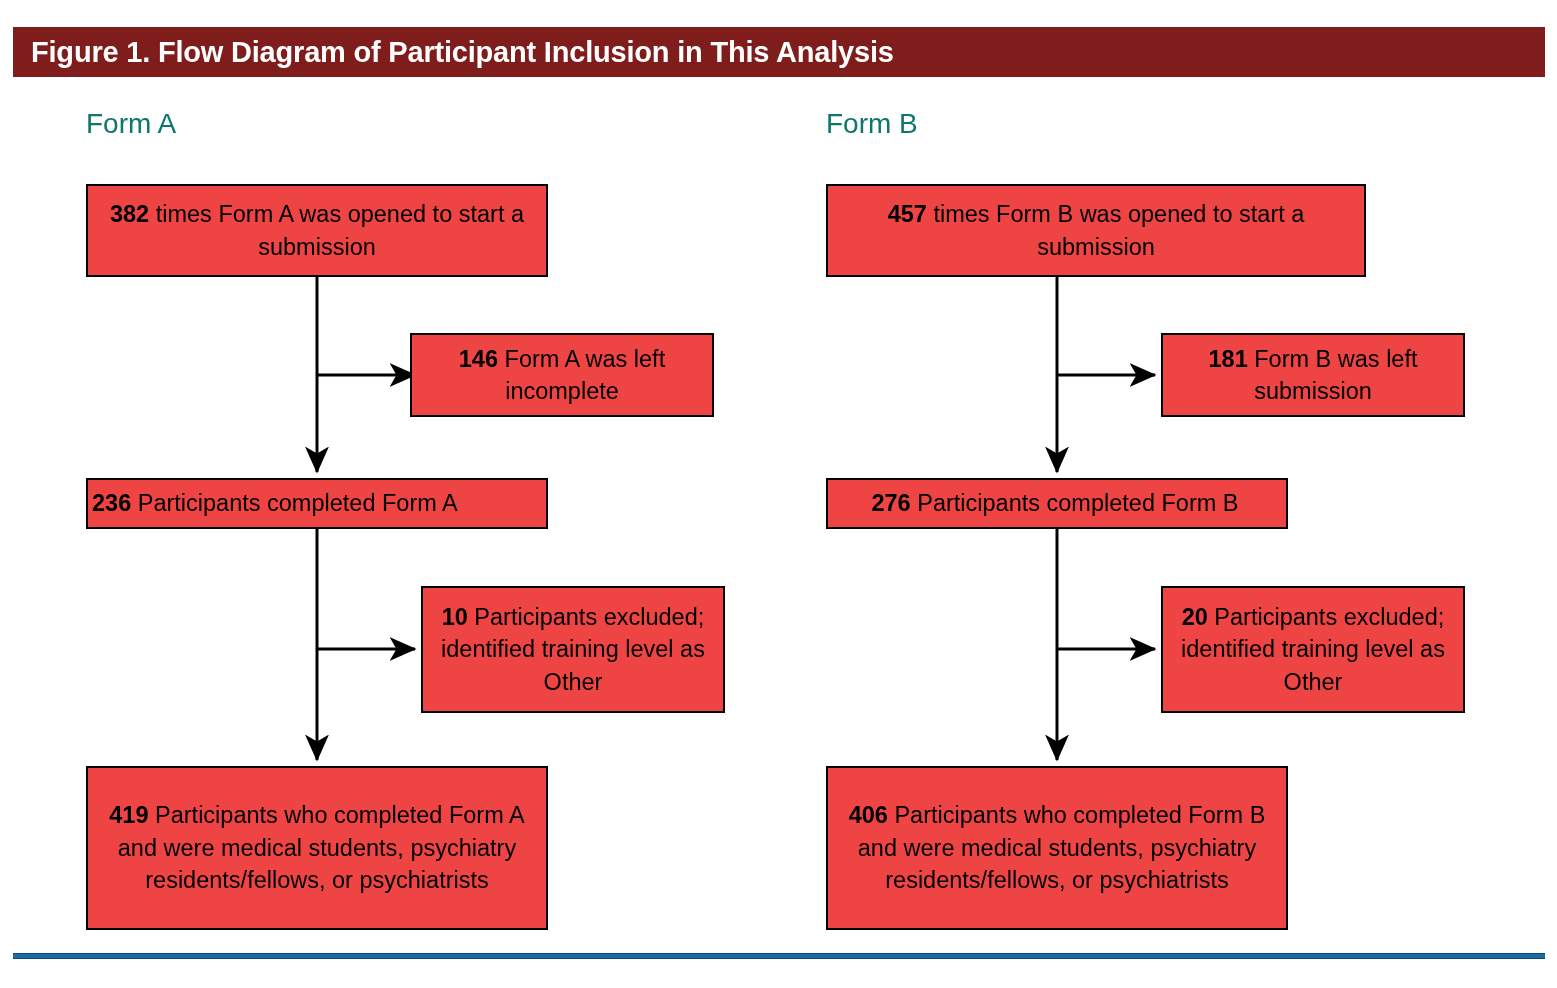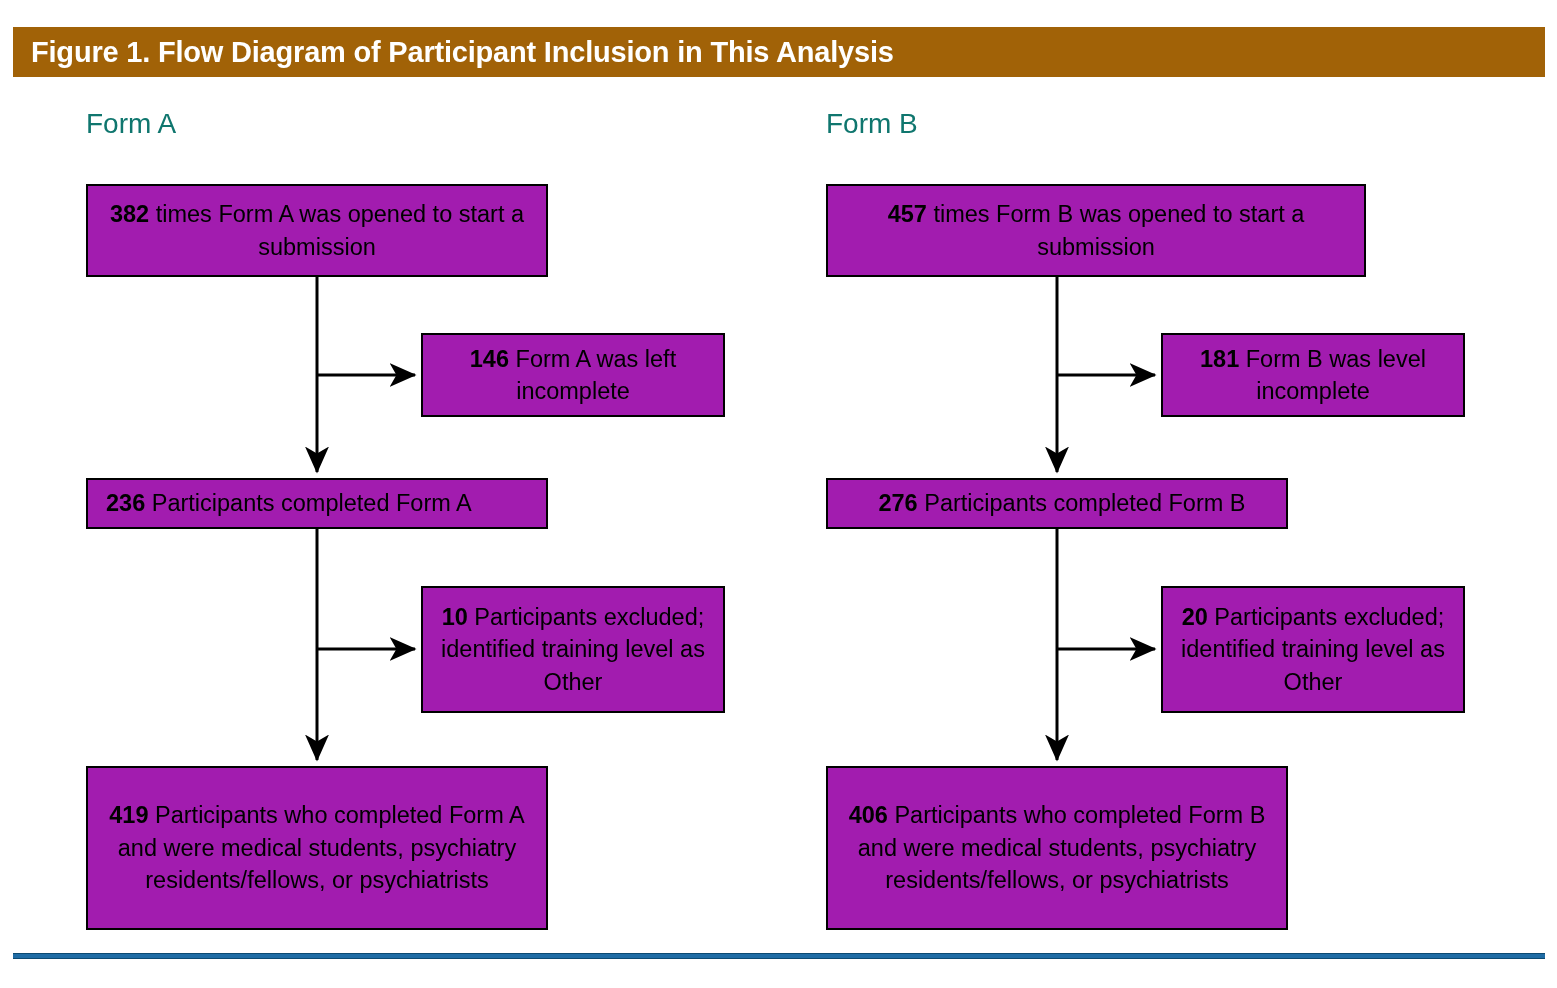--- a/index.html
+++ b/index.html
@@ -16,21 +16,21 @@
     overflow: hidden;
   }
 
   
   #title-bar {
     position: absolute;
     left: 13px;
     top: 27px;
     width: 1532px;
     height: 50px;
-    background: #a16207;
+    background: #7f1d1d;
     display: flex;
     align-items: center;
   }
   #title-text {
     color: #ffffff;
     font-size: 29px;
     font-weight: bold;
     letter-spacing: -0.2px;
     padding-left: 18px;
     white-space: nowrap;
@@ -44,41 +44,41 @@
     color: #0f766e;
     white-space: nowrap;
   }
   #heading-form-a { left: 86px;  top: 108px; }
   #heading-form-b { left: 826px; top: 108px; }
 
   
   .flow-box {
     position: absolute;
     box-sizing: border-box;
-    background: #a21caf;
+    background: #ef4444;
     border: 2px solid #000000;
     display: flex;
     align-items: center;
     justify-content: center;
     text-align: center;
     font-size: 23.5px;
     line-height: 1.38;
     color: #000000;
     padding: 2px 8px;
   }
   .flow-box .num { font-weight: bold; }
   .flow-box.left-align {
     justify-content: flex-start;
     text-align: left;
-    padding-left: 18px;
+    padding-left: 4px;
   }
 
   
   #box-a-opened      { left: 86px;  top: 184px; width: 462px; height: 93px; }
-  #box-a-incomplete  { left: 421px; top: 333px; width: 304px; height: 84px; }
+  #box-a-incomplete  { left: 410px; top: 333px; width: 304px; height: 84px; }
   #box-a-completed   { left: 86px;  top: 478px; width: 462px; height: 51px; }
   #box-a-excluded    { left: 421px; top: 586px; width: 304px; height: 127px; }
   #box-a-final       { left: 86px;  top: 766px; width: 462px; height: 164px; }
 
   
   #box-b-opened      { left: 826px;  top: 184px; width: 540px; height: 93px; }
   #box-b-incomplete  { left: 1161px; top: 333px; width: 304px; height: 84px; }
   #box-b-completed   { left: 826px;  top: 478px; width: 462px; height: 51px; justify-content: center; }
   #box-b-excluded    { left: 1161px; top: 586px; width: 304px; height: 127px; text-align: center; }
   #box-b-final       { left: 826px;  top: 766px; width: 462px; height: 164px; }
@@ -154,21 +154,21 @@
 
 <div class="flow-box" id="box-a-final">
   <span><span class="num">419</span><span> Participants who completed Form A and were medical students, psychiatry residents/fellows, or psychiatrists</span></span>
 </div>
 
 <div class="flow-box" id="box-b-opened">
   <span><span class="num">457</span><span> times Form B was opened to start a submission</span></span>
 </div>
 
 <div class="flow-box" id="box-b-incomplete">
-  <span><span class="num">181</span><span> Form B was level incomplete</span></span>
+  <span><span class="num">181</span><span> Form B was left submission</span></span>
 </div>
 
 <div class="flow-box left-align" id="box-b-completed">
   <span><span class="num">276</span><span> Participants completed Form B</span></span>
 </div>
 
 <div class="flow-box" id="box-b-excluded">
   <span><span class="num">20</span><span> Participants excluded; identified training level as Other</span></span>
 </div>
 

